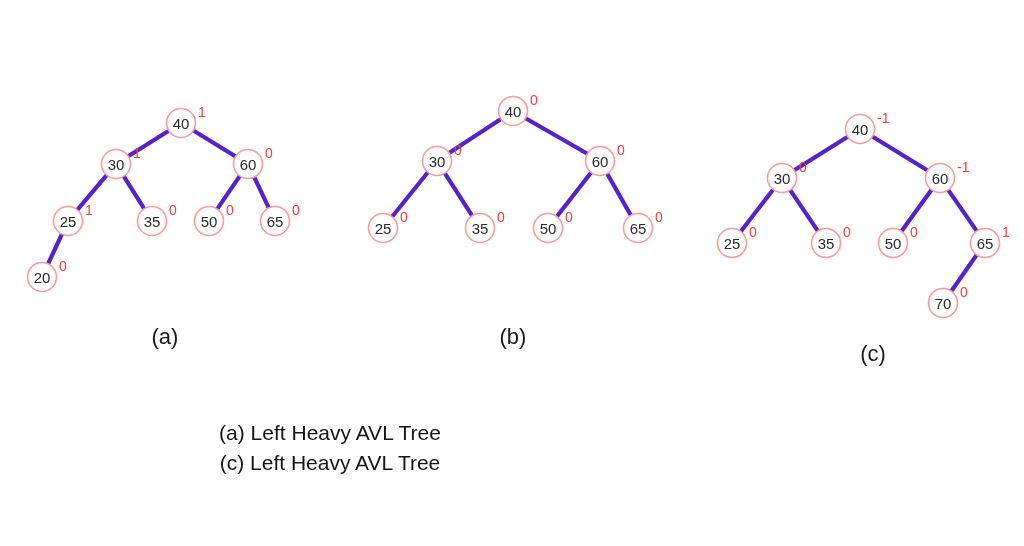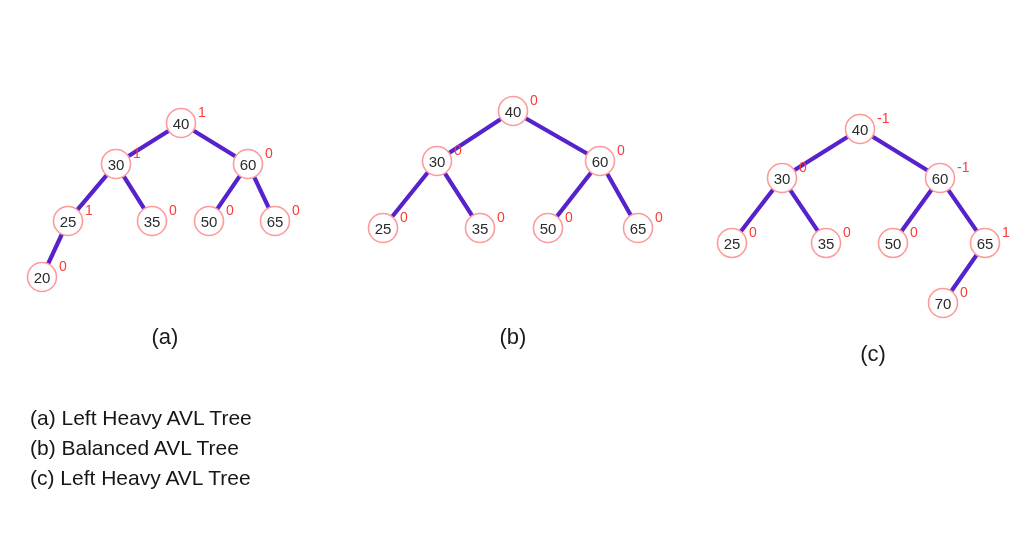--- a/index.html
+++ b/index.html
@@ -56,22 +56,23 @@
   .subfig-label {
     fill: #1a1a1a;
     font-family: "Liberation Sans", sans-serif;
     font-size: 22px;
     text-anchor: middle;
     dominant-baseline: central;
   }
   .caption-block {
     position: absolute;
     left: 30px;
-    top: 403px;
+    top: 418px;
     width: 600px;
+    text-align: center;
   }
   .caption-line {
     font-family: "Liberation Sans", sans-serif;
     font-size: 21px;
     line-height: 30px;
     color: #161616;
     white-space: pre;
   }
 </style>
 </head>
@@ -226,16 +227,15 @@
           <circle cx="943" cy="303" r="14.5" class="node-circle" fill="#ffffff" stroke="#ff9a9a"></circle>
           <text x="943" y="303.5" class="node-key" fill="#2b2b2b">70</text>
           <text x="960" y="291.5" class="balance-factor" fill="#fb3b3b">0</text>
         </g>
         <text x="873" y="353" class="subfig-label">(c)</text>
       </g>
     </svg>
 
   <div class="caption-block">
     <div class="caption-line">(a) Left Heavy AVL Tree</div>
-    <div class="caption-line">(b) Balanced AVL Tree</div>
     <div class="caption-line">(c) Left Heavy AVL Tree</div>
   </div>
 </div>
 
 </body></html>

